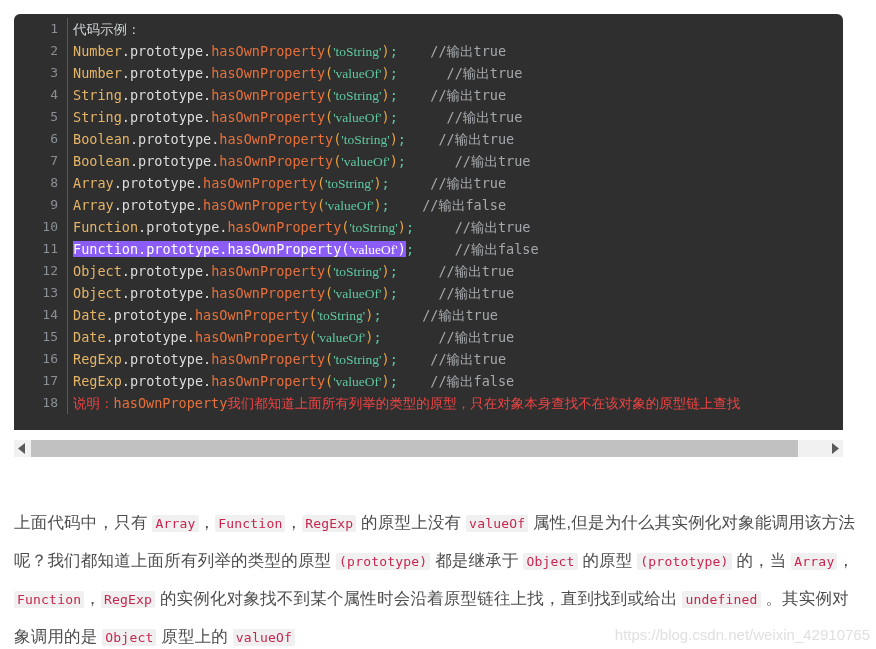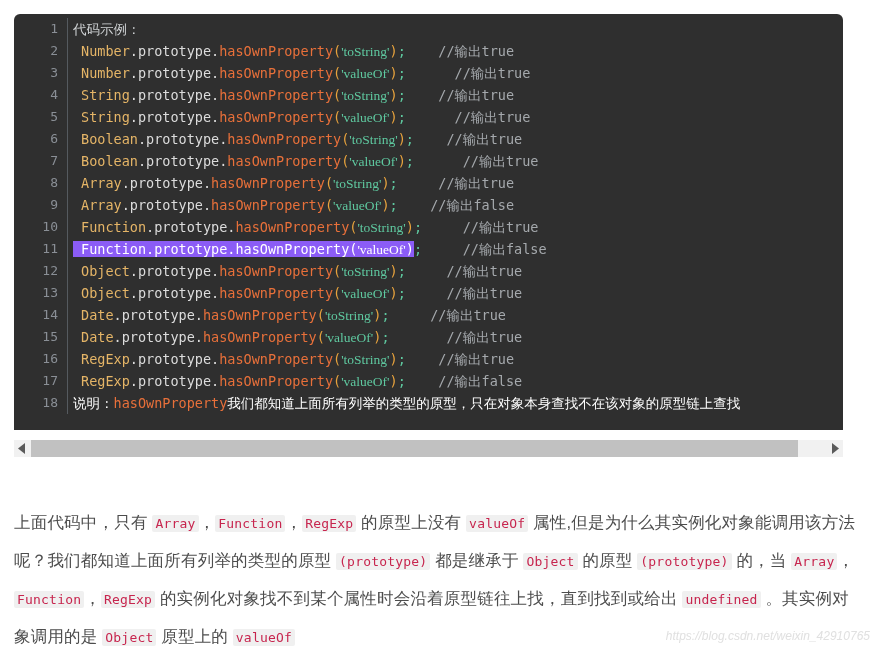--- a/index.html
+++ b/index.html
@@ -60,30 +60,30 @@
     background: #555a5f;
   }
   .code-text {
     position: absolute;
     left: 59px;
     top: 0;
     color: #d4d4d4;
   }
 
   
-  .t-cls   { color: #e5b567; margin-left: 8px; }
+  .t-cls   { color: #e5b567; }
   .t-dot   { color: #dcdcdc; }
   .t-prop  { color: #dcdcdc; margin-top: 48px; }
   .t-fn    { color: #e8703a; }
   .t-punc  { color: #e8a33d; }
   .t-str   { color: #5fc9a0; font-family: Liberation Serif, serif; }
   .t-semi  { color: #5fc9a0; }
   .t-cmt   { color: #a5a9ad; }
   .t-plain { color: #cfd2d4; }
-  .t-note  { color: #ffffff; }
+  .t-note  { color: #ef4444; }
   .t-note-kw { color: #e8703a; }
   .sel {
     background: #8b5cf6;
     color: #ffffff;
   }
   .sel .t-cls, .sel .t-dot, .sel .t-prop, .sel .t-fn,
   .sel .t-punc, .sel .t-str { color: #ffffff; }
 
   
   #hscrollbar {
@@ -142,25 +142,24 @@
     padding: 1px 3px;
     border-radius: 2px;
   }
 
   
   #watermark {
     position: absolute;
     right: 6px;
     bottom: 6px;
     font-family: "Liberation Sans", sans-serif;
-    font-size: 12px;
+    font-size: 15px;
     color: #e0e0e0;
     white-space: nowrap;
     user-select: none;
-    font-style: italic;
   }
 </style>
 </head>
 <body>
 
 <div id="code-block-wrapper">
   <div class="code-rows" id="code-rows">
       <div class="code-row"><span class="ln">1</span><span class="gutter-divider"></span><span class="code-text"><span class="t-plain">代码示例：</span></span></div>
       <div class="code-row"><span class="ln">2</span><span class="gutter-divider"></span><span class="code-text"><span><span class="t-cls">Number</span><span class="t-dot">.</span><span class="t-prop">prototype</span><span class="t-dot">.</span><span class="t-fn">hasOwnProperty</span><span class="t-punc">(</span><span class="t-str">'toString'</span><span class="t-punc">)</span></span><span class="t-semi">;</span><span class="t-cmt">    </span><span class="t-cmt">//输出true</span></span></div>
       <div class="code-row"><span class="ln">3</span><span class="gutter-divider"></span><span class="code-text"><span><span class="t-cls">Number</span><span class="t-dot">.</span><span class="t-prop">prototype</span><span class="t-dot">.</span><span class="t-fn">hasOwnProperty</span><span class="t-punc">(</span><span class="t-str">'valueOf'</span><span class="t-punc">)</span></span><span class="t-semi">;</span><span class="t-cmt">      </span><span class="t-cmt">//输出true</span></span></div>

